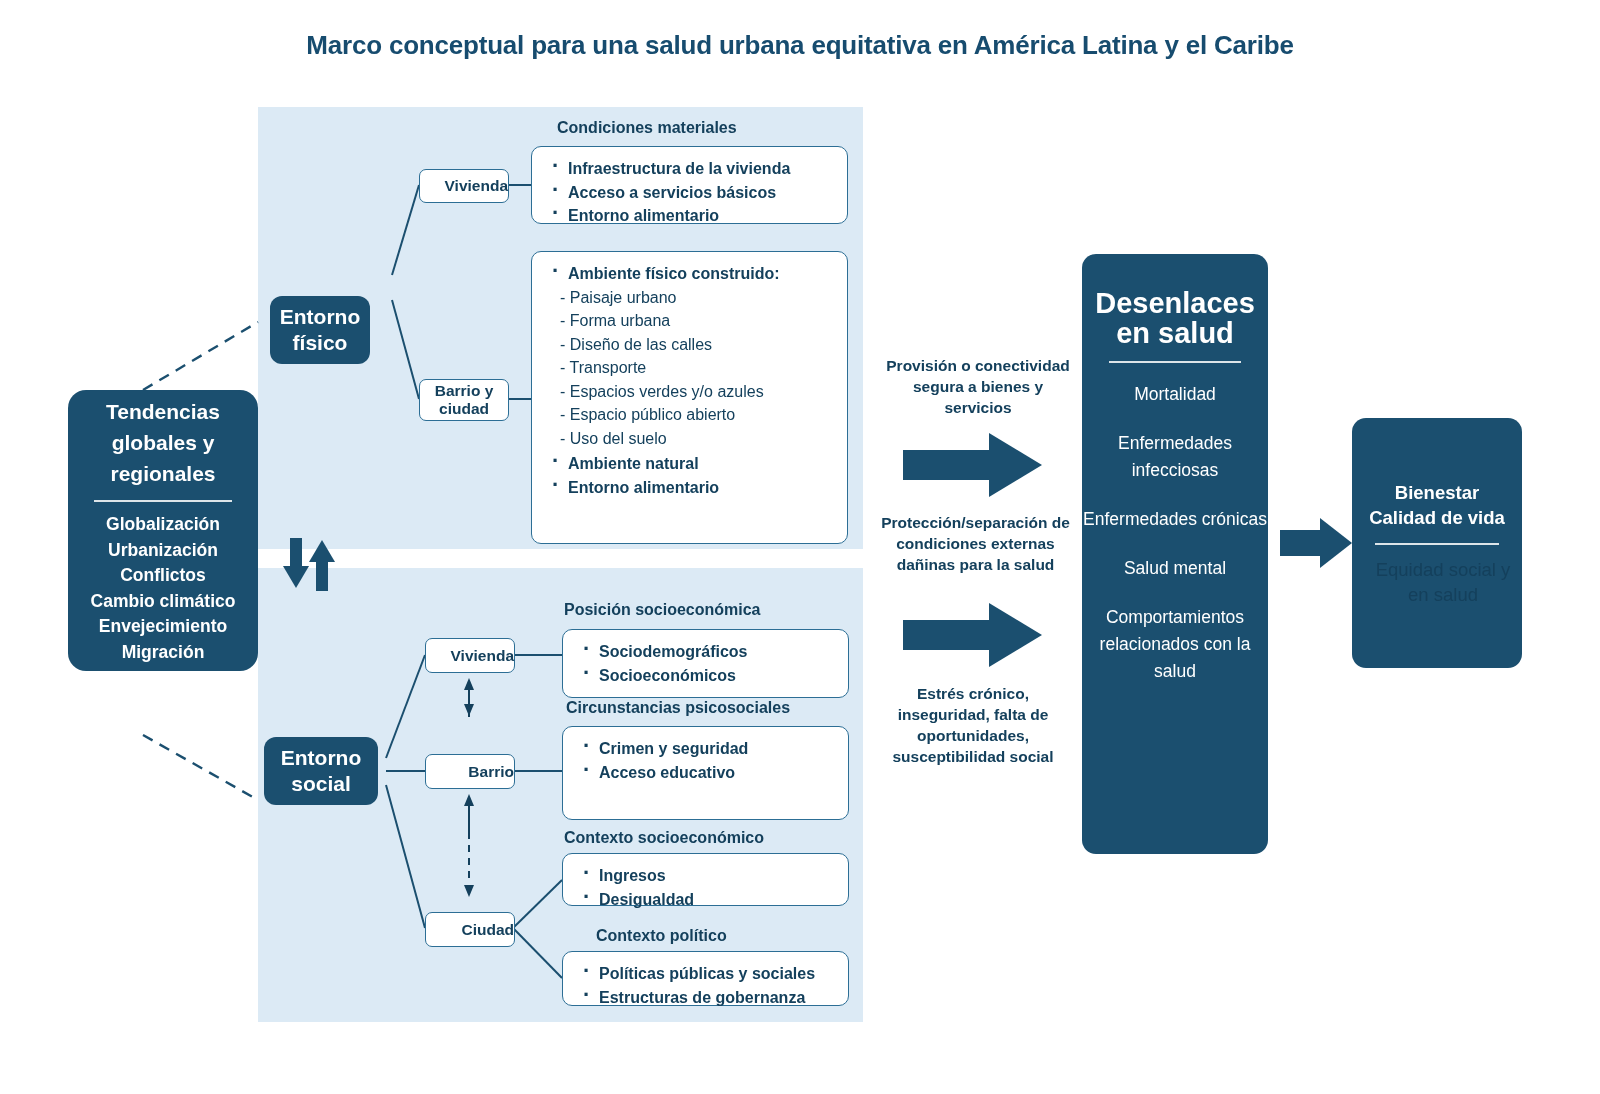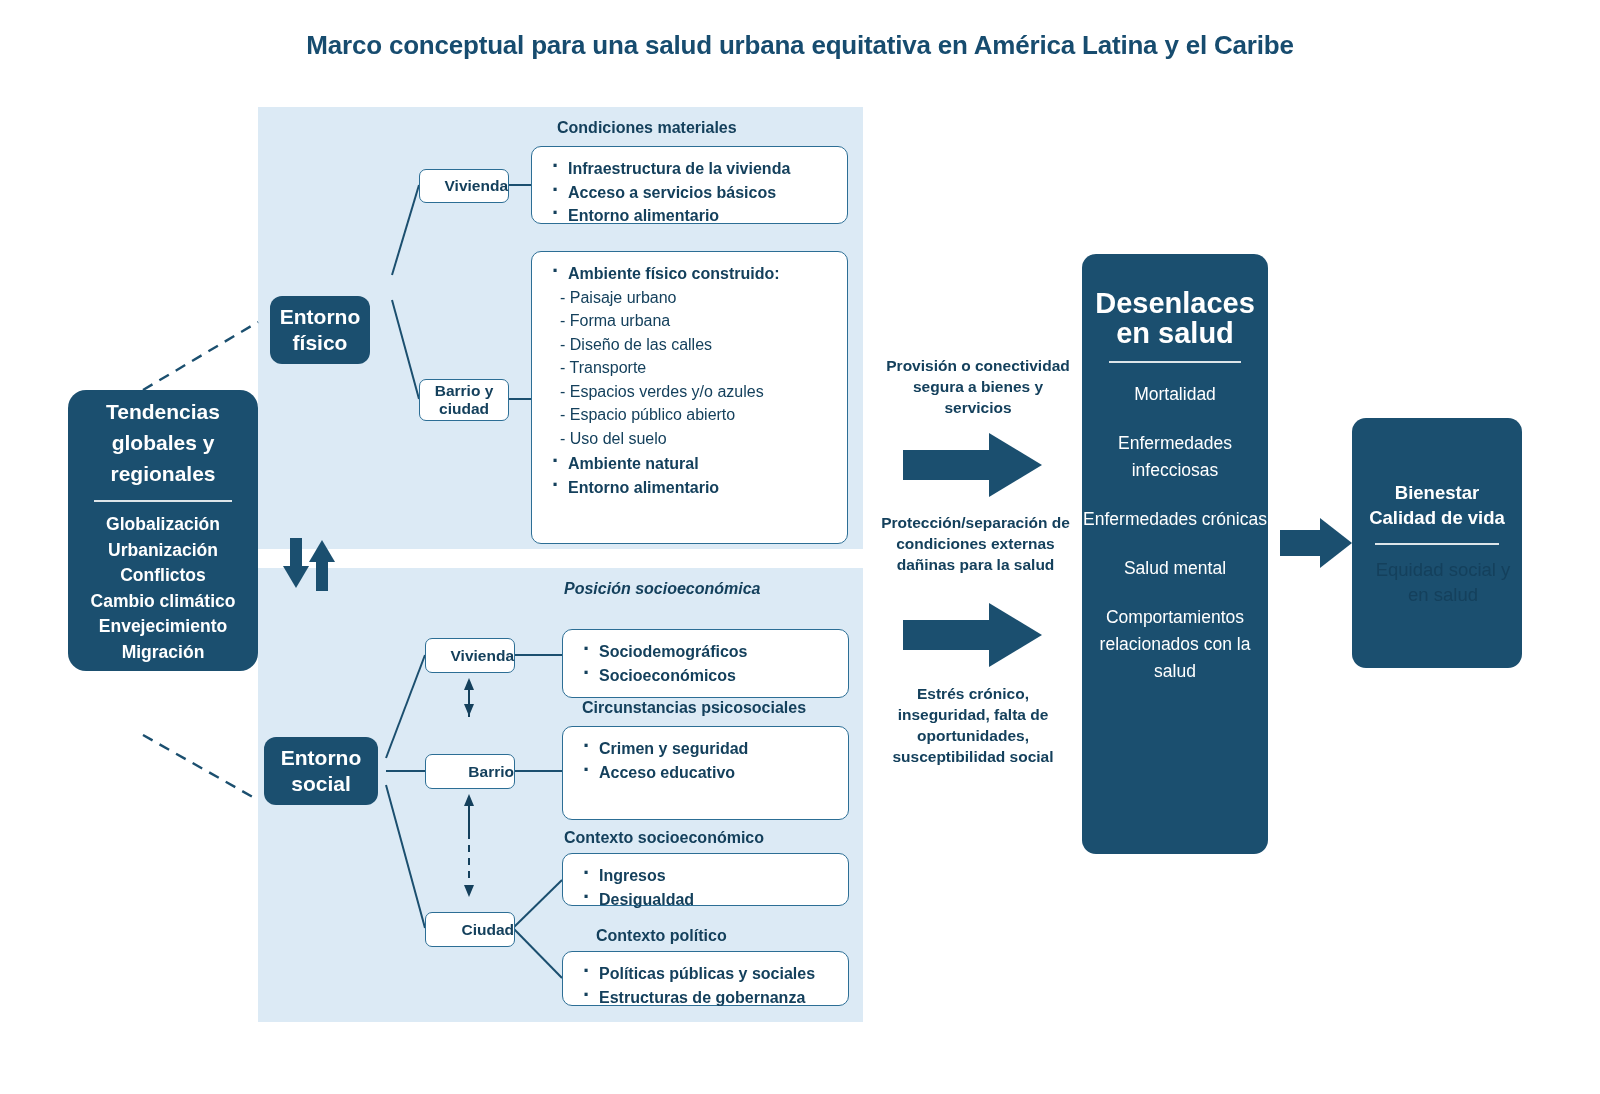--- a/index.html
+++ b/index.html
@@ -39,23 +39,23 @@
   .card li{position:relative;padding-left:20px;font-size:16px;line-height:23.5px;font-weight:bold;color:#14405c;}
   .card li:before{content:"\00b7";position:absolute;left:4px;top:-3px;font-size:22px;line-height:23.5px;font-weight:bold;color:#14405c;}
   .sub{font-weight:normal;font-size:16px;line-height:23.5px;color:#14405c;padding-left:12px;}
   .caption{position:absolute;font-weight:bold;font-size:16px;color:#14405c;}
   #card-mat{left:531px;top:146px;width:317px;height:78px;}
   #cap-mat{left:557px;top:119px;}
   #card-built{left:531px;top:251px;width:317px;height:293px;}
   #card-built .hdr{font-weight:bold;font-size:16px;line-height:23.5px;padding-left:20px;position:relative;color:#14405c;}
   #card-built .hdr:before{content:"\00b7";position:absolute;left:4px;top:-3px;font-size:22px;font-weight:bold;}
   #card-pos{left:562px;top:629px;width:287px;height:69px;}
-  #cap-pos{left:564px;top:580px;font-style:italic;}
+  #cap-pos{left:564px;top:601px;}
   #card-psy{left:562px;top:726px;width:287px;height:94px;}
-  #cap-psy{left:582px;top:699px;}
+  #cap-psy{left:566px;top:699px;}
   #card-se{left:562px;top:853px;width:287px;height:53px;}
   #cap-se{left:564px;top:829px;}
   #card-pol{left:562px;top:951px;width:287px;height:55px;}
   #cap-pol{left:596px;top:927px;}
   
   .arrowtext{position:absolute;text-align:center;font-weight:bold;font-size:15.5px;line-height:21px;color:#14405c;}
   #at1{left:878px;top:355px;width:200px;}
   #at2{left:873px;top:512px;width:205px;}
   #at3{left:878px;top:683px;width:190px;}
   svg.layer{position:absolute;left:0;top:0;width:1600px;height:1094px;pointer-events:none;}

